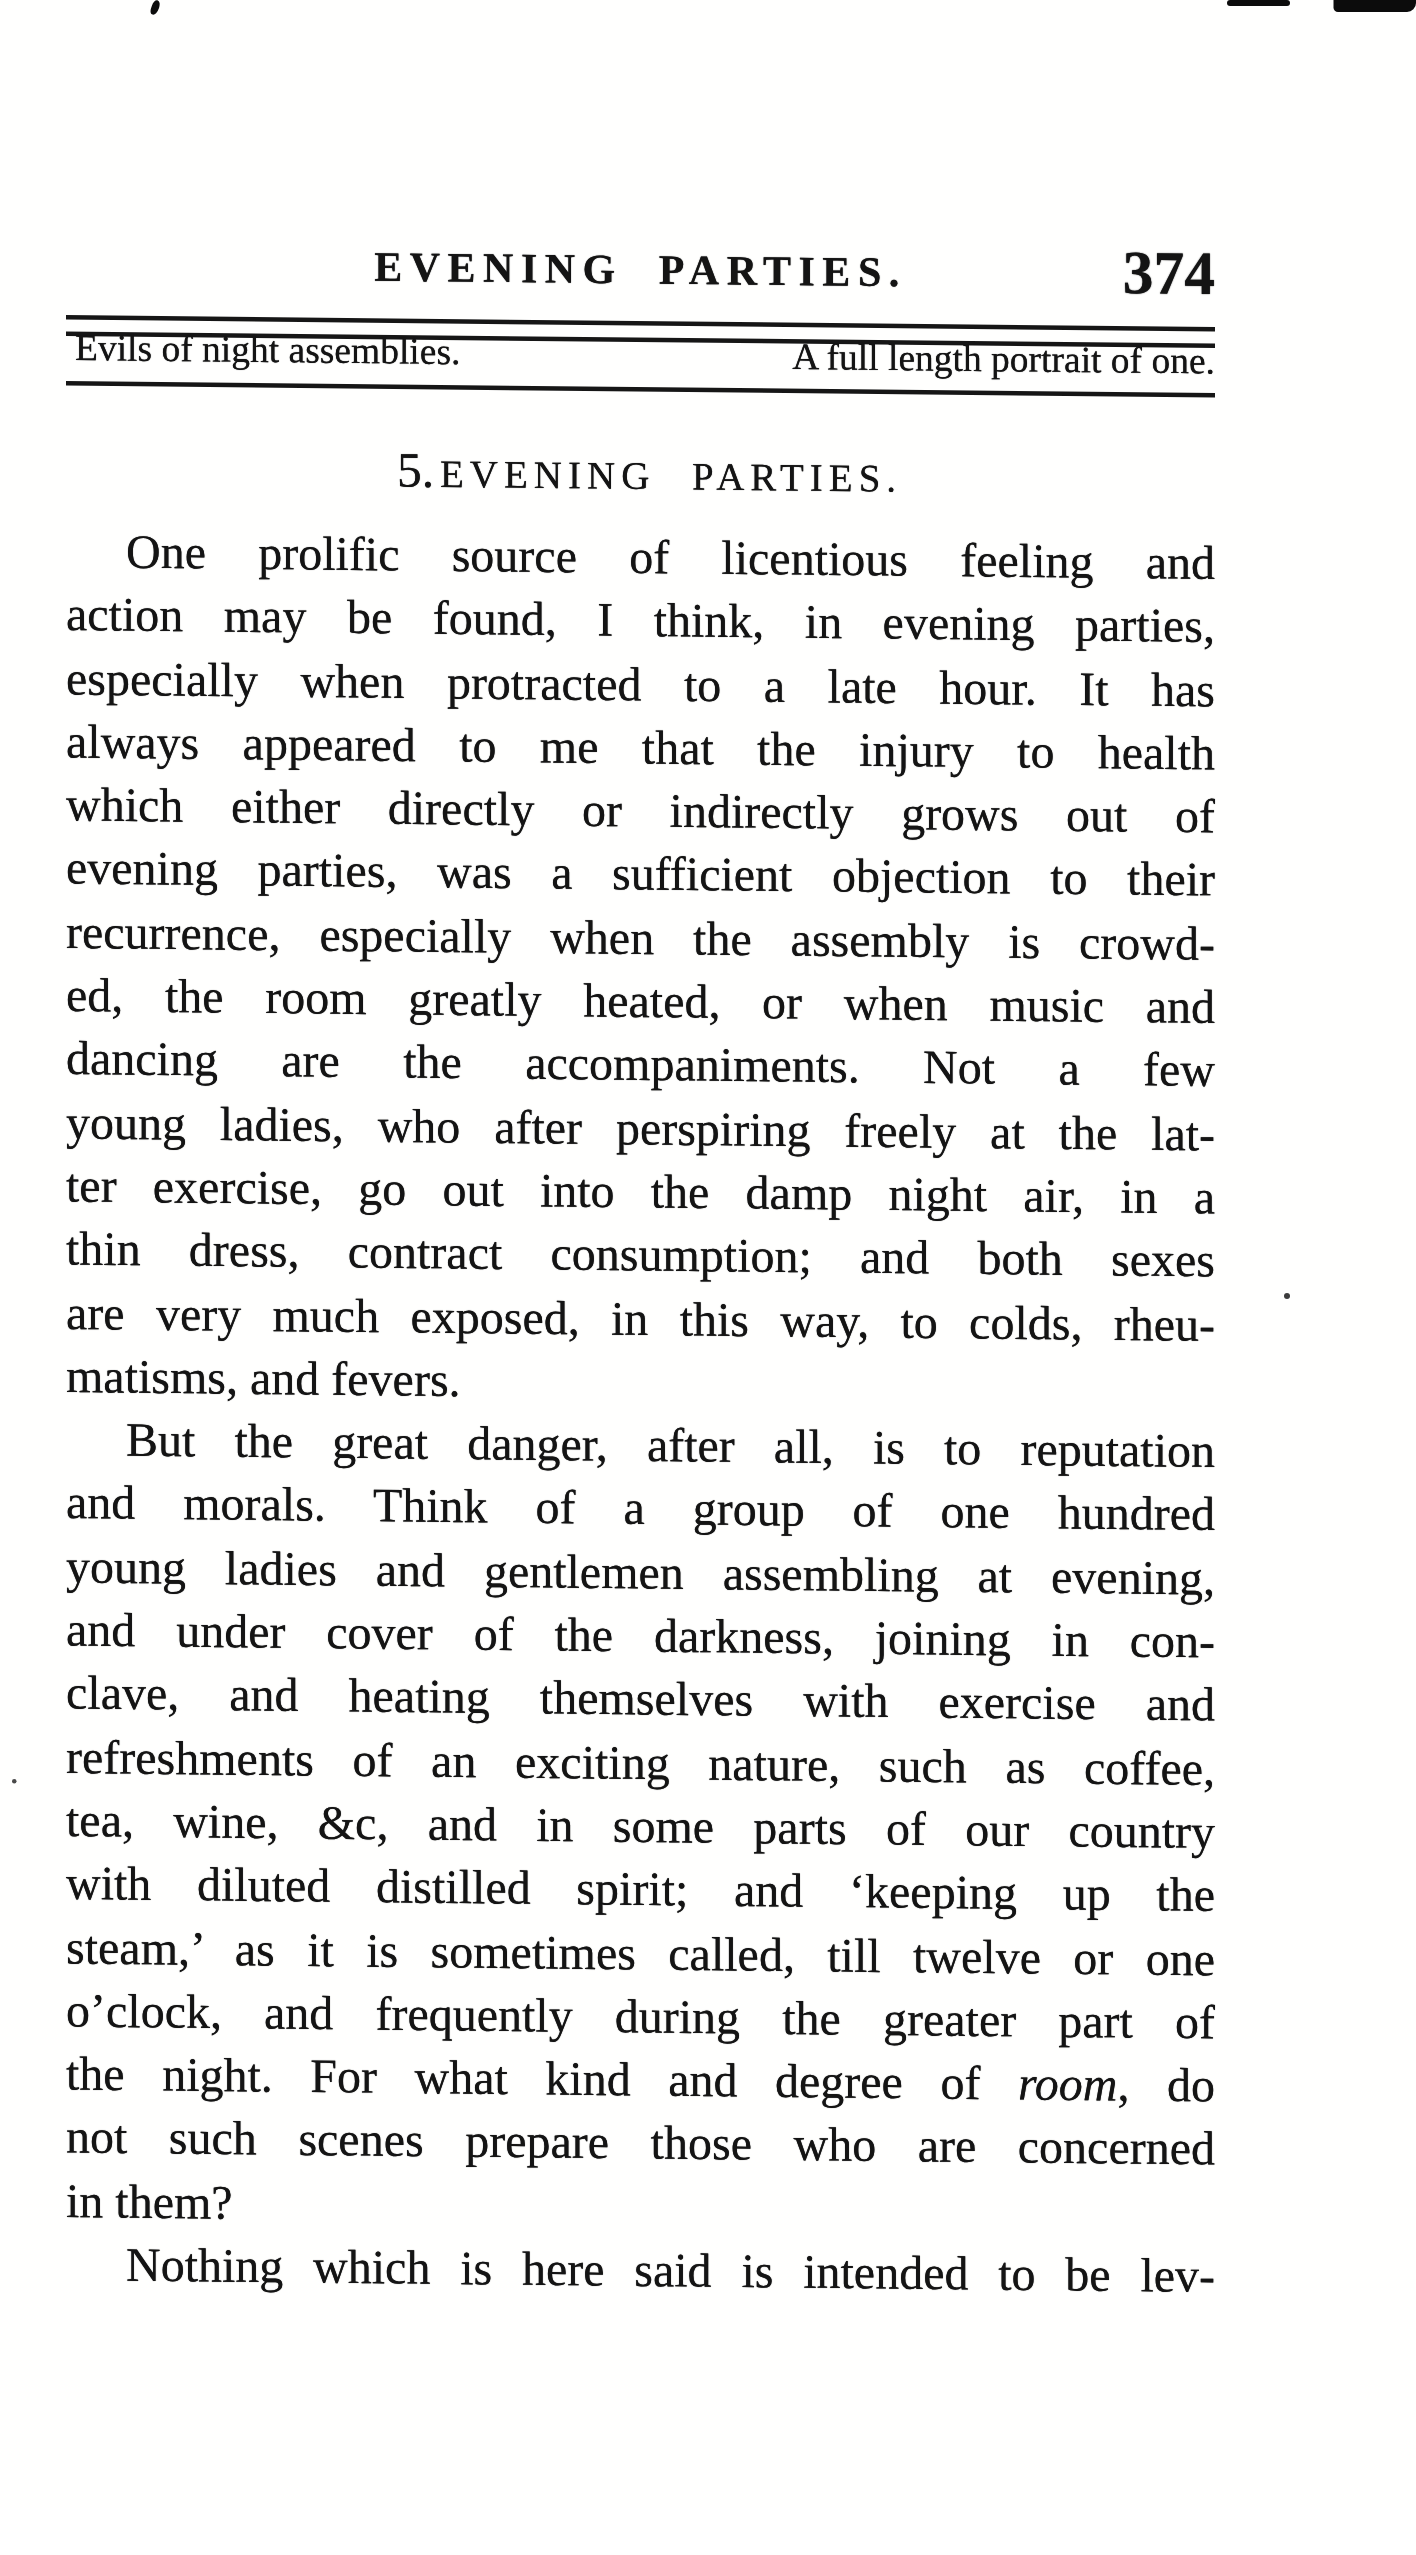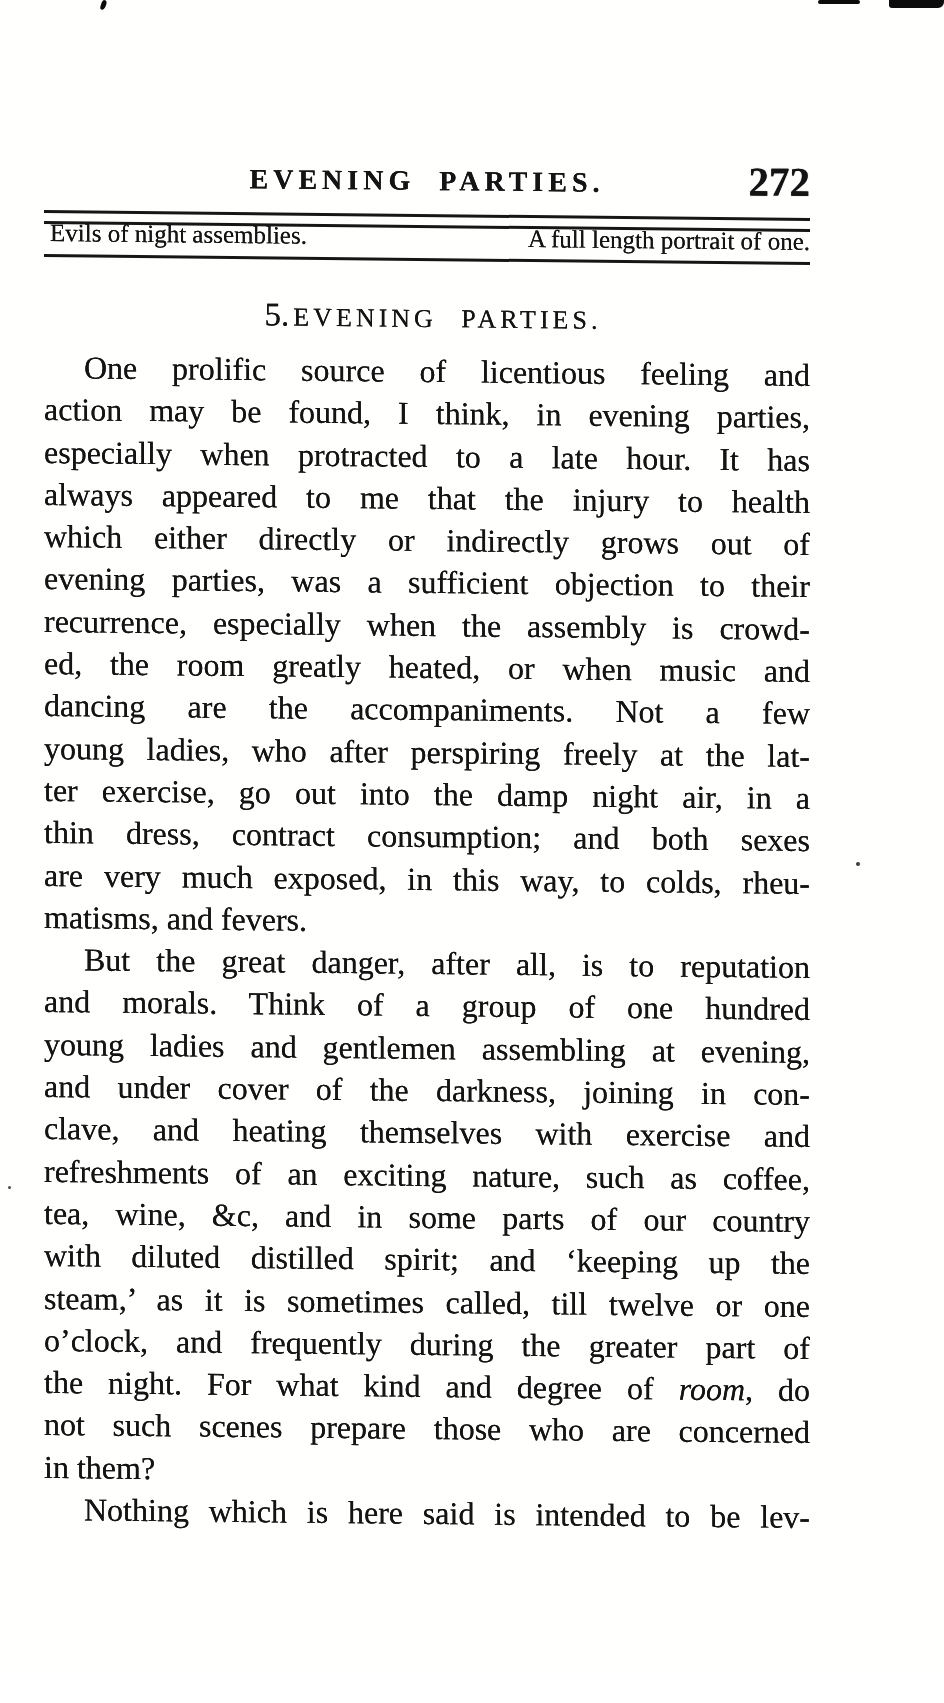--- a/index.html
+++ b/index.html
@@ -72,21 +72,21 @@
   <div class="art a1"></div>
   <div class="art a2"></div>
   <div class="art a3"></div>
   <div class="art a4"></div>
   <div class="art a5"></div>
 
   <div class="content">
 
     <div class="running-head-row">
       <span class="running-head">EVENING PARTIES.</span>
-      <span class="page-number">272</span>
+      <span class="page-number">374</span>
     </div>
 
     <div class="rule-top"></div>
 
     <div class="header-notes">
       <span class="note-left">Evils of night assemblies.</span>
       <span class="note-right">A full length portrait of one.</span>
     </div>
 
     <div class="rule-bottom"></div>

